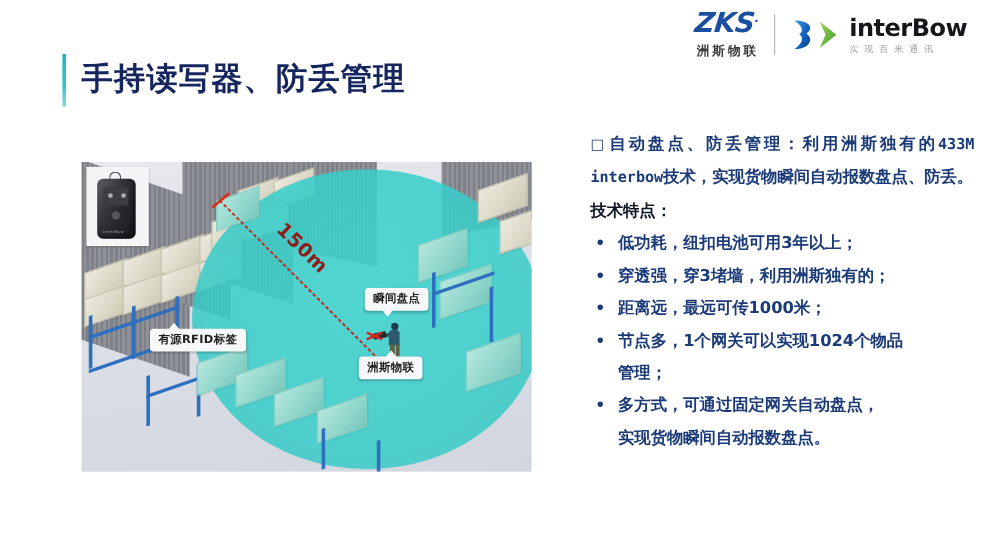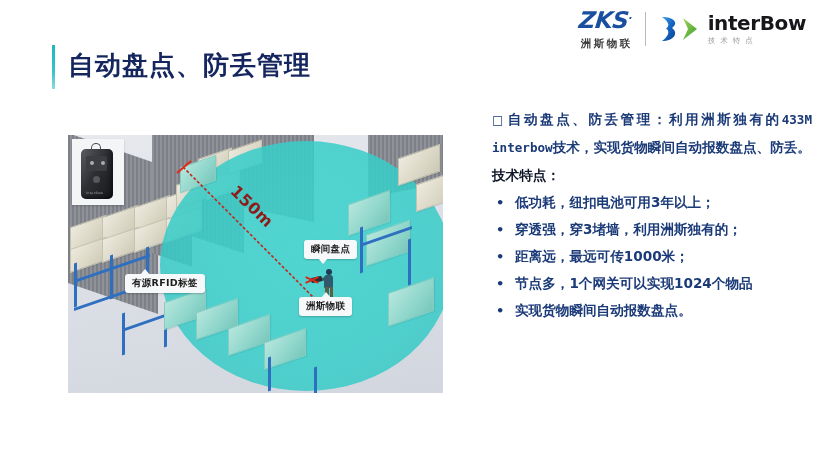--- a/index.html
+++ b/index.html
@@ -435,27 +435,27 @@
           <linearGradient id="chevgrad" x1="0" y1="0" x2="1" y2="1">
             <stop offset="0%" stop-color="#9fd45a"></stop>
             <stop offset="100%" stop-color="#3f9c2e"></stop>
           </linearGradient>
         </defs>
         <path d="M1 2 L15 13 L1 24 L6 13 Z" fill="url(#chevgrad)"></path>
       </svg>
     </div>
     <div class="ib-text">
       <div class="ib-word"><span>inter</span><span class="bow">Bow</span></div>
-      <div class="ib-cn">技术特点</div>
+      <div class="ib-cn">实现百米通讯</div>
     </div>
   </div>
 </div>
 
 <div class="title-accent"></div>
-<div class="page-title">自动盘点、防丢管理</div>
+<div class="page-title">手持读写器、防丢管理</div>
 
 <div class="illustration">
   <div class="ill-floor"></div>
 
   <div class="wall w1"></div>
   <div class="wall w2"></div>
   <div class="wall w3"></div>
   <div class="wall w4"></div>
   <div class="wall w5"></div>
 
@@ -548,19 +548,21 @@
       <span class="dot-marker">•</span>
       <span>穿透强，穿3堵墙，利用洲斯独有的；</span>
     </li>
     <li>
       <span class="dot-marker">•</span>
       <span>距离远，最远可传1000米；</span>
     </li>
     <li>
       <span class="dot-marker">•</span>
       <span>节点多，1个网关可以实现1024个物品</span>
+      <span class="cont">管理；</span>
     </li>
     <li>
       <span class="dot-marker">•</span>
+      <span>多方式，可通过固定网关自动盘点，</span>
       <span class="cont">实现货物瞬间自动报数盘点。</span>
     </li>
   </ul>
 </div>
 
 </body></html>

